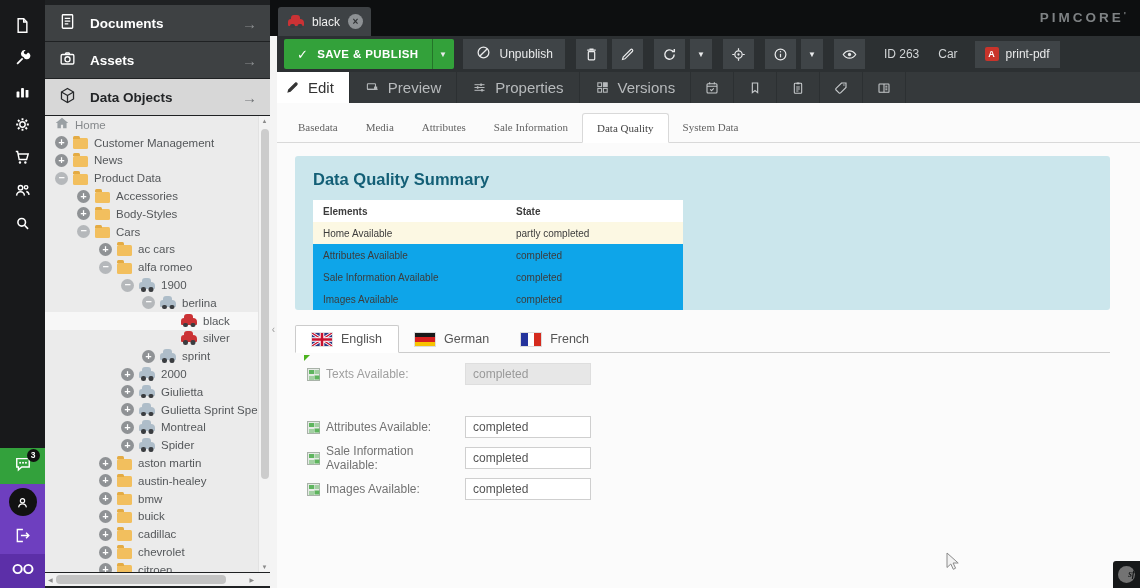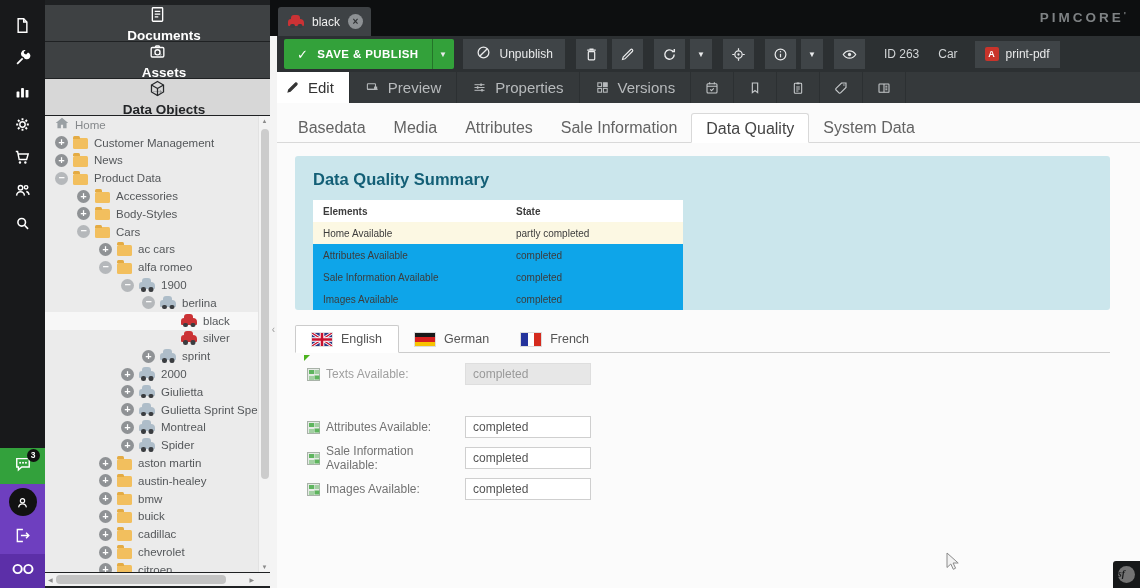--- a/index.html
+++ b/index.html
@@ -18,21 +18,21 @@
   #rail-logout{top:520px;height:34px;background:#6e3fbf;}
   #rail-logo{top:554px;height:34px;background:#5c2fa8;}
   .chat-wrap{position:relative;}
   .chat-badge{position:absolute;right:-7px;top:-5px;width:13px;height:13px;border-radius:50%;
     background:#111;color:#fff;font-size:8.5px;line-height:13px;text-align:center;font-weight:bold;}
   .user-circle{width:28px;height:28px;border-radius:50%;background:#121212;display:flex;align-items:center;justify-content:center;}
   .user-circle svg{width:17px;height:17px;}
 
   
   #accordion{position:absolute;left:45px;top:0;width:225px;height:588px;background:#1f2123;z-index:5;}
-  .acc-header{height:36px;margin-bottom:1px;display:flex;align-items:center;padding:0 13px 0 13px;cursor:pointer;flex-direction:column;}
+  .acc-header{height:36px;margin-bottom:1px;display:flex;align-items:center;padding:0 13px 0 13px;cursor:pointer;}
   .acc-header:first-child{margin-top:5px;}
   .acc-dark{background:#3e4143;color:#fff;}
   .acc-light{background:#d7d7d7;color:#232527;}
   .acc-header svg{width:19px;height:19px;flex:none;}
   .acc-label{font-size:13.5px;font-weight:bold;margin-left:13px;flex:1;white-space:nowrap;}
   .acc-arrow{font-size:15px;color:#8b8e90;}
   .acc-light .acc-arrow{color:#6f7275;}
 
   
   #tree{position:absolute;left:0;top:116px;right:0;bottom:16px;background:#ebebeb;overflow:hidden;}
@@ -101,21 +101,21 @@
   #modebar{height:31px;background:#35393b;display:flex;align-items:stretch;color:#b7babc;}
   .mode-tab{display:flex;align-items:center;gap:8px;padding:0 15px;font-size:15px;border-right:1px solid #2c3032;}
   .mode-tab svg{width:15px;height:15px;}
   .mode-tab.active{background:#fff;color:#333;}
   .mode-icon{display:flex;align-items:center;padding:0 13px;border-right:1px solid #2c3032;}
   .mode-icon svg{width:16px;height:16px;}
 
   
   #content{position:absolute;top:103px;left:7px;right:0;bottom:0;background:#fbfbfb;}
   #ctabs{display:flex;margin-top:10px;padding-left:7px;border-bottom:1px solid #d9d9d9;height:30px;position:relative;}
-  .ctab{line-height:29px;padding:0 14px;font-size:16px;color:#636363;}
+  .ctab{line-height:29px;padding:0 14px;font-size:11px;color:#636363;font-family:Liberation Serif, serif;}
   .ctab.active{background:#fff;border:1px solid #d9d9d9;border-bottom:1px solid #fff;
     margin-bottom:-1px;border-radius:3px 3px 0 0;color:#444;}
 
   #summary-panel{margin:13px 30px 0 18px;height:154px;background:#cbe6ec;border-radius:3px;padding:12px 0 0 18px;}
   #summary-title{font-size:16.5px;font-weight:bold;color:#135f76;margin:2px 0 11px;}
   #summary-table{width:370px;border-collapse:collapse;font-size:10px;color:#3c3c3c;}
   #summary-table th{background:#fff;text-align:left;font-weight:bold;height:22px;padding:0 10px;}
   #summary-table td{height:22px;padding:0 10px;}
   #summary-table .col-el{width:193px;}
   tr.row-warning{background:#fcf8e3;}
@@ -140,21 +140,21 @@
     background:#fff;color:#555;font-family:"Liberation Sans","DejaVu Sans",sans-serif;outline:none;}
   .field-row.disabled .field-input{background:#e7e7e7;border-color:#dedede;color:#9a9a9a;}
   .dirty-marker{position:absolute;left:-3px;top:-8px;width:0;height:0;
     border-top:6px solid #4db31e;border-right:6px solid transparent;}
 
   
   #cursor{position:absolute;left:946px;top:552px;z-index:20;}
   #sf-debug{position:absolute;right:0;bottom:0;width:27px;height:27px;background:#161819;
     display:flex;align-items:center;justify-content:center;border-radius:3px 0 0 0;z-index:20;}
   .sf-circle{width:17px;height:17px;border-radius:50%;background:#737373;color:#17191a;
-    font:italic bold 9.5px/17px "Liberation Serif","DejaVu Serif",serif;text-align:left;}
+    font:italic bold 9.5px/17px "Liberation Serif","DejaVu Serif",serif;text-align:right;}
 </style>
 </head>
 <body>
 
 <div id="app">
 
   <div id="rail">
     <div class="rail-top">
       <div class="rail-btn">
         <svg viewBox="0 0 24 24" fill="none" stroke="#fff" stroke-width="1.8">

